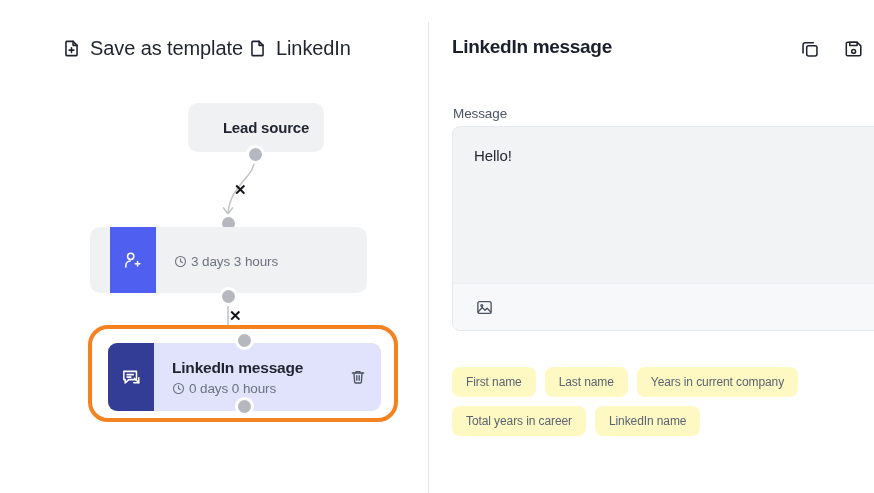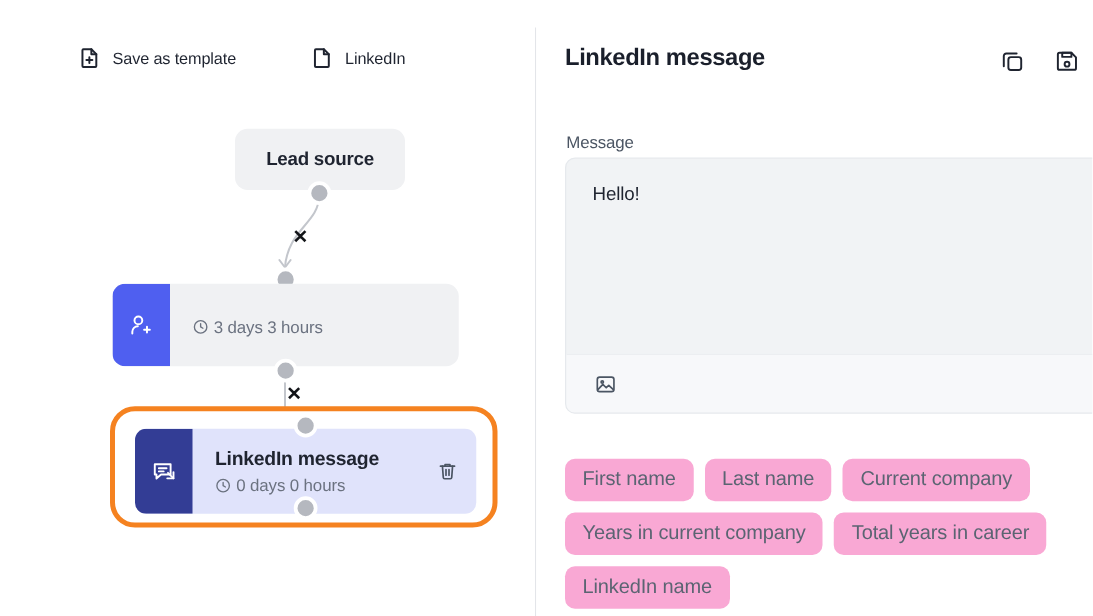--- a/index.html
+++ b/index.html
@@ -17,30 +17,30 @@
     background:#ffffff;overflow:hidden;
   }
   #flow-toolbar{
     position:absolute;left:0;top:0;width:428px;height:92px;
   }
   .tool-btn{
     position:absolute;display:flex;align-items:center;gap:9px;
     cursor:pointer;background:transparent;border:0;padding:0;
     font-family:"Liberation Sans", sans-serif;
   }
-  .tool-btn .tlabel{font-size:13px;color:#1f2430;letter-spacing:-.1px;white-space:nowrap;}
+  .tool-btn .tlabel{font-size:20px;color:#1f2430;letter-spacing:-.1px;white-space:nowrap;}
   #btn-save-as-template{left:62px;top:37px;}
   #btn-templates{left:248px;top:37px;}
   .ticon{width:19px;height:19px;display:block;flex:none;}
 
   
   #flow-canvas{position:absolute;left:0;top:92px;width:428px;height:401px;}
   #flow-svg{position:absolute;left:0;top:0;width:428px;height:401px;overflow:visible;}
 
-  .node{position:absolute;box-sizing:border-box;}
+  .node{position:absolute;box-sizing:border-box;padding-left:20px;}
 
   
   #node-lead-source{
     left:188px;top:11px;width:136px;height:49px;
     background:#f0f1f3;border-radius:10px;
     display:flex;align-items:center;justify-content:center;
   }
   #node-lead-source .node-title{font-size:15px;font-weight:bold;color:#1f2430;letter-spacing:-.2px;}
 
   
@@ -122,22 +122,22 @@
   }
   #btn-insert-image{
     margin-left:22px;width:19px;height:19px;background:transparent;border:0;padding:0;cursor:pointer;
   }
 
   #variable-chips{
     position:absolute;left:23px;top:367px;width:420px;
     display:flex;flex-wrap:wrap;gap:9px 9px;align-content:flex-start;
   }
   .chip{
-    background:#f9a8d4;border:0;border-radius:8px;
-    padding:9px 14px;font-size:16px;color:#5b6472;
+    background:#fef9c3;border:0;border-radius:8px;
+    padding:9px 14px;font-size:12px;color:#5b6472;
     letter-spacing:-.1px;cursor:pointer;white-space:nowrap;
     font-family:"Liberation Sans", sans-serif;line-height:1;
   }
 </style>
 </head>
 <body>
 
 <div id="left-panel">
 
   <div id="flow-toolbar">
@@ -274,19 +274,18 @@
           <circle cx="8.6" cy="9.6" r="1.2"></circle>
           <path d="M4.4 17l4.8-5 3.4 3.4 2.6-2.4 4.6 4.4"></path>
         </svg>
       </button>
     </div>
   </div>
 
   <div id="variable-chips">
     <button class="chip">First name</button>
     <button class="chip">Last name</button>
-    <button class="chip">Current company</button>
     <button class="chip">Years in current company</button>
     <button class="chip">Total years in career</button>
     <button class="chip">LinkedIn name</button>
   </div>
 
 </div>
 
 </body></html>

